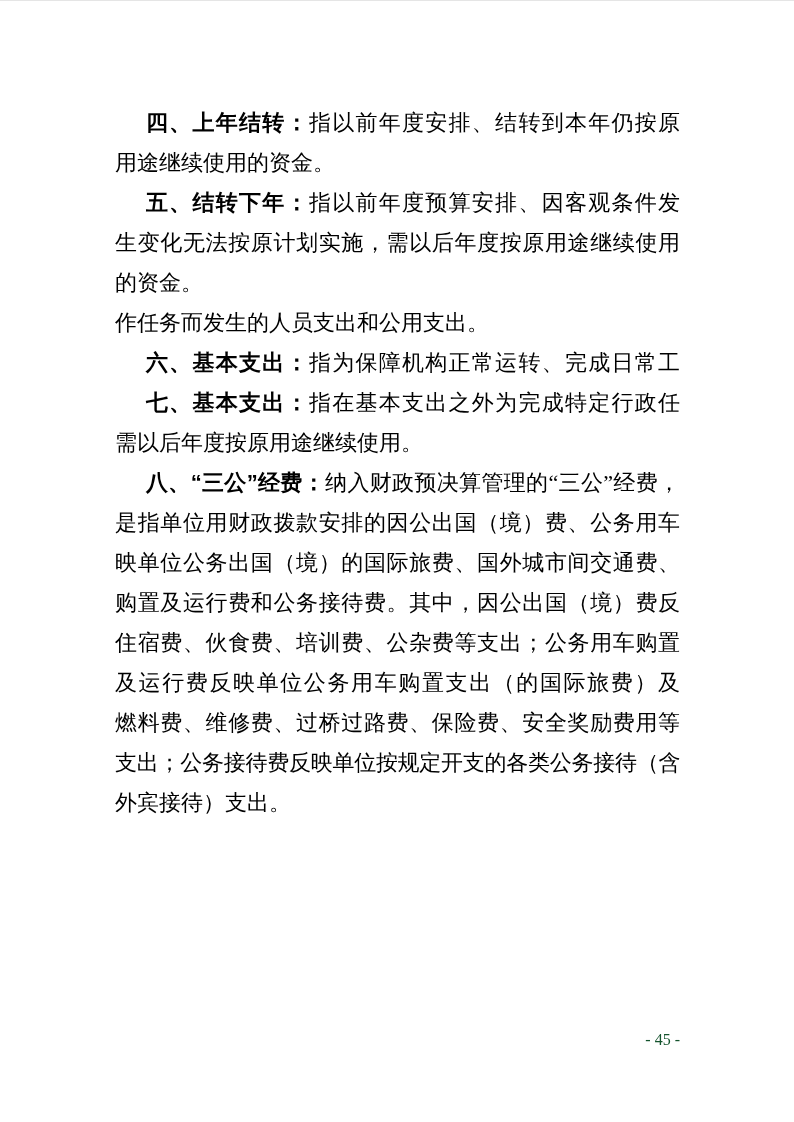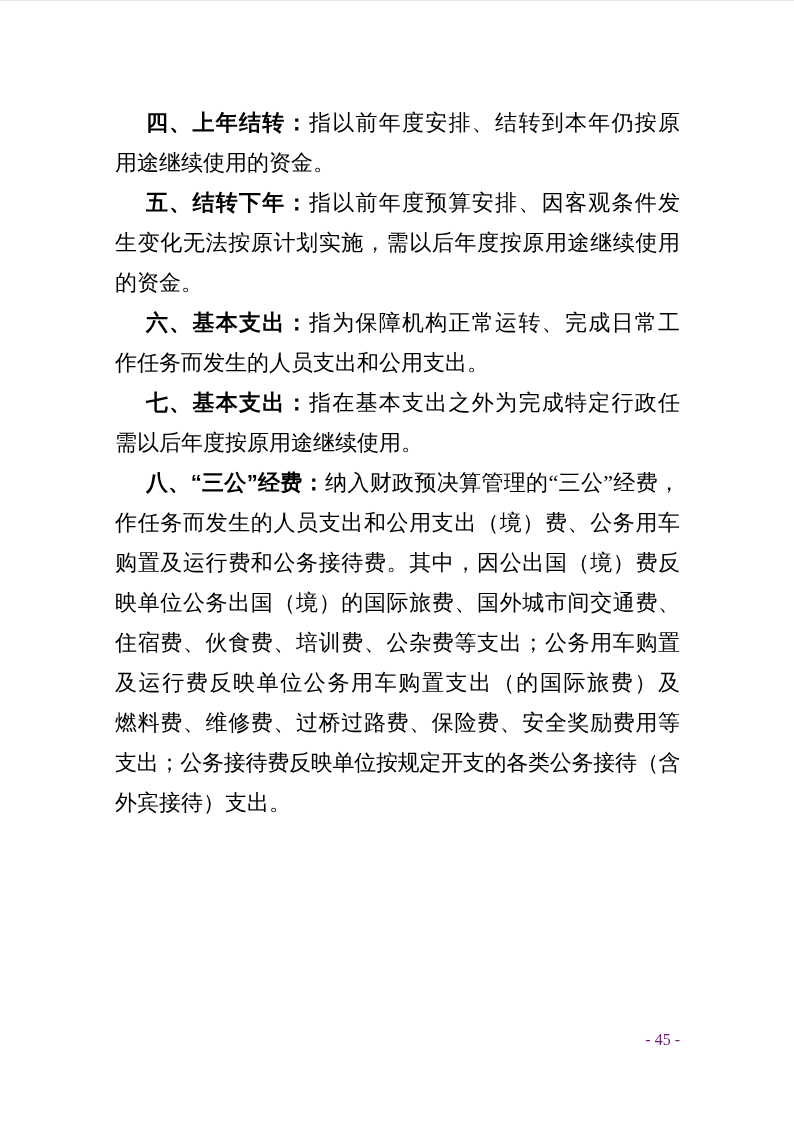--- a/index.html
+++ b/index.html
@@ -51,55 +51,55 @@
   }
   .page-number {
     position: absolute;
     left: 115px;
     top: 1028px;
     width: 565px;
     text-align: right;
     font-size: 16px;
     line-height: 22px;
     font-family: "Liberation Serif", serif;
-    color: #701a75;
+    color: #14532d;
   }
 </style>
 </head>
 <body>
 
 <div class="page">
 
   <div class="text-block">
 
     <div class="line para-start"><span class="head">四、上年结转：</span><span>指以前年度安排、结转到本年仍按原</span></div>
 
     <div class="line para-end"><span>用途继续使用的资金。</span></div>
 
     <div class="line para-start"><span class="head">五、结转下年：</span><span>指以前年度预算安排、因客观条件发</span></div>
 
     <div class="line"><span>生变化无法按原计划实施，需以后年度按原用途继续使用</span></div>
 
     <div class="line para-end"><span>的资金。</span></div>
 
+    <div class="line para-end"><span>作任务而发生的人员支出和公用支出。</span></div>
+
     <div class="line para-start"><span class="head">六、基本支出：</span><span>指为保障机构正常运转、完成日常工</span></div>
-
-    <div class="line para-end"><span>作任务而发生的人员支出和公用支出。</span></div>
 
     <div class="line para-start"><span class="head">七、基本支出：</span><span>指在基本支出之外为完成特定行政任</span></div>
 
     <div class="line para-end"><span>需以后年度按原用途继续使用。</span></div>
 
     <div class="line para-start"><span class="head">八、“三公”经费：</span><span>纳入财政预决算管理的“三公”经费，</span></div>
 
-    <div class="line"><span>作任务而发生的人员支出和公用支出（境）费、公务用车</span></div>
+    <div class="line"><span>是指单位用财政拨款安排的因公出国（境）费、公务用车</span></div>
+
+    <div class="line"><span>映单位公务出国（境）的国际旅费、国外城市间交通费、</span></div>
 
     <div class="line"><span>购置及运行费和公务接待费。其中，因公出国（境）费反</span></div>
-
-    <div class="line"><span>映单位公务出国（境）的国际旅费、国外城市间交通费、</span></div>
 
     <div class="line"><span>住宿费、伙食费、培训费、公杂费等支出；公务用车购置</span></div>
 
     <div class="line"><span>及运行费反映单位公务用车购置支出（的国际旅费）及</span></div>
 
     <div class="line"><span>燃料费、维修费、过桥过路费、保险费、安全奖励费用等</span></div>
 
     <div class="line tight"><span>支出；公务接待费反映单位按规定开支的各类公务接待（含</span></div>
 
     <div class="line para-end"><span>外宾接待）支出。</span></div>

